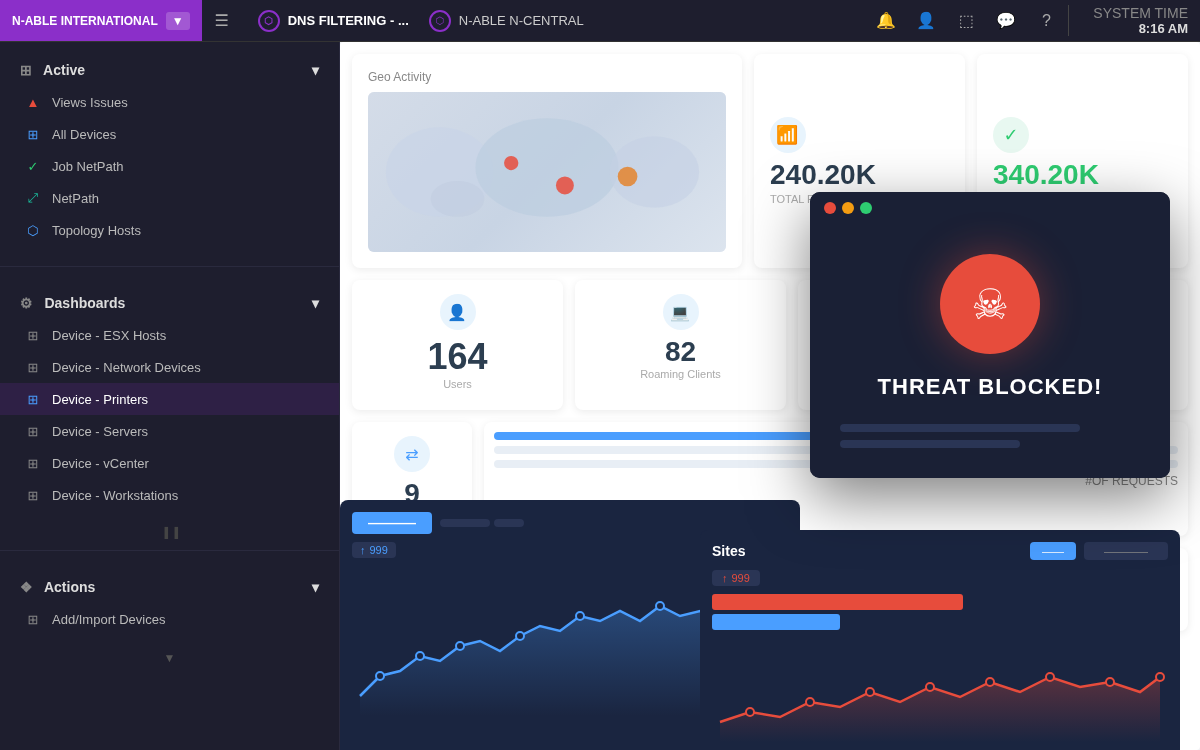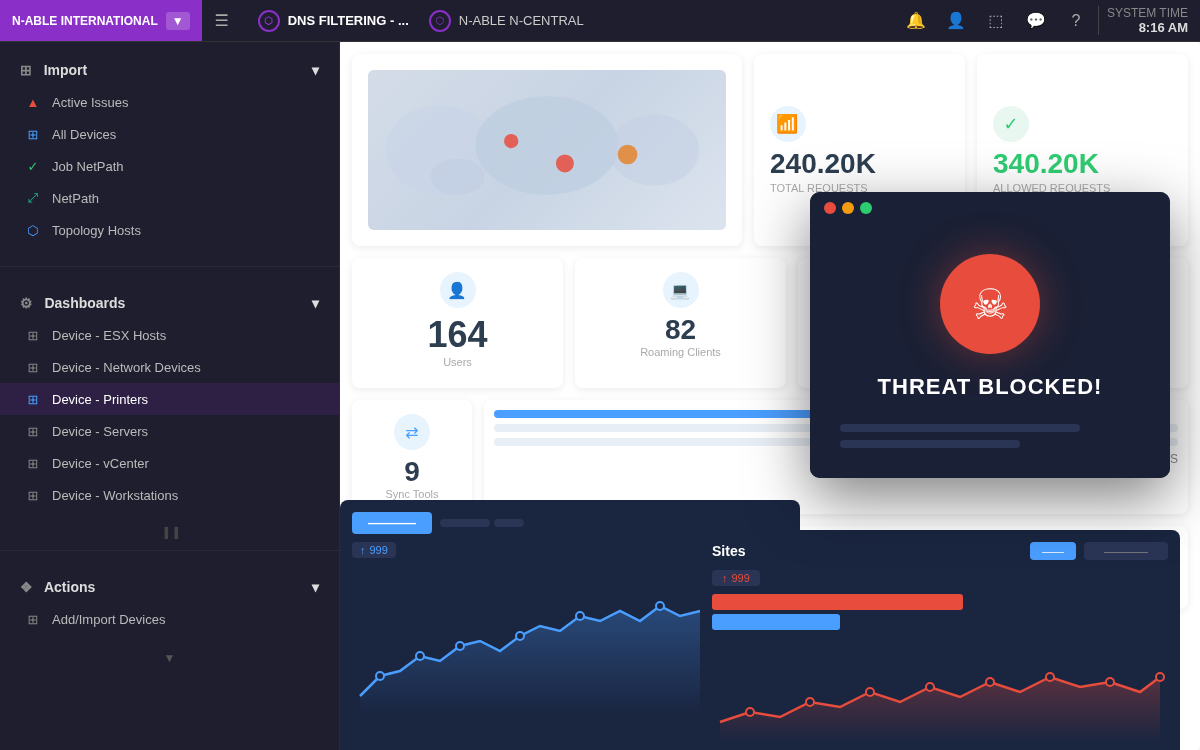--- a/index.html
+++ b/index.html
@@ -457,41 +457,41 @@
       <span>N-ABLE N-CENTRAL</span>
     </div>
   </div>
   <div class="nav-right">
     <div class="nav-icon-btn">🔔</div>
     <div class="nav-icon-btn">👤</div>
     <div class="nav-icon-btn">⬚</div>
     <div class="nav-icon-btn">💬</div>
     <div class="nav-icon-btn">?</div>
     <div class="system-time">
-      <div style="font-size:12px;color:#888;">SYSTEM TIME</div>
+      <div style="font-size:14px;color:#888;margin-left:16px;">SYSTEM TIME</div>
       <div style="font-size:13px;color:#ddd;font-weight:600;">8:16 AM</div>
     </div>
   </div>
 </div>
 
 <div class="main-layout">
 
   <div class="sidebar">
 
     <div class="sidebar-section">
       <div class="sidebar-section-header">
         <span>
           <span class="icon">⊞</span>
-          <span>Import</span>
+          <span>Active</span>
         </span>
         <span>▾</span>
       </div>
       <div class="sidebar-item">
         <span class="item-icon icon-red">▲</span>
-        <span>Active Issues</span>
+        <span>Views Issues</span>
       </div>
       <div class="sidebar-item">
         <span class="item-icon icon-blue">⊞</span>
         <span>All Devices</span>
       </div>
       <div class="sidebar-item">
         <span class="item-icon icon-green">✓</span>
         <span>Job NetPath</span>
       </div>
       <div class="sidebar-item">
@@ -568,20 +568,21 @@
   <div class="content-area">
 
     <div class="dns-bg-panel">
 
 
       <div style="padding:12px;position:relative;height:calc(100% - 40px);">
 
         <div style="display:flex;gap:12px;margin-bottom:12px;">
 
           <div class="card" style="flex:2;">
+            <div class="card-title">Geo Activity</div>
             <div class="map-placeholder">
               <div class="map-bg">
                 
                 <svg width="100%" height="100%" viewBox="0 0 400 160">
 
                   <ellipse cx="80" cy="80" rx="60" ry="50" fill="#c8d4e8" opacity="0.6"></ellipse>
                   <ellipse cx="200" cy="75" rx="80" ry="55" fill="#bccde0" opacity="0.7"></ellipse>
                   <ellipse cx="320" cy="80" rx="50" ry="40" fill="#c4d0e4" opacity="0.6"></ellipse>
                   <ellipse cx="100" cy="110" rx="30" ry="20" fill="#c0cce0" opacity="0.5"></ellipse>
 

